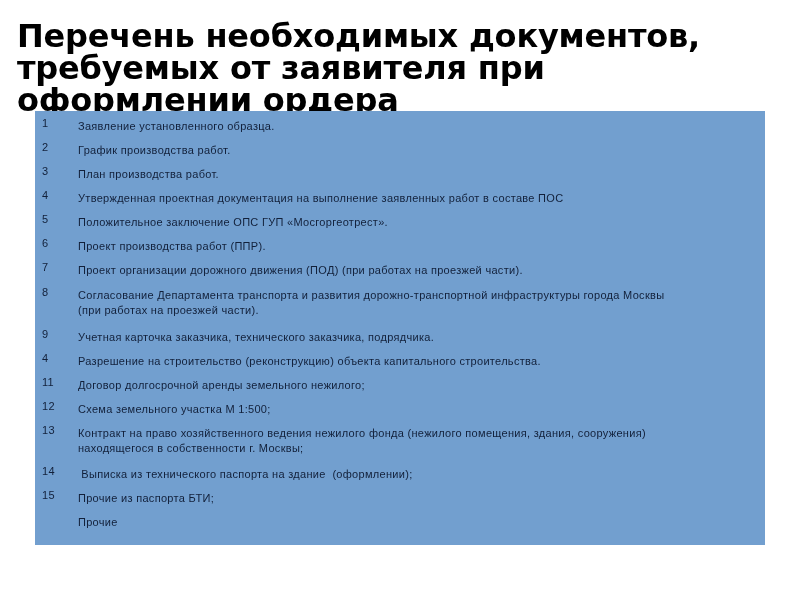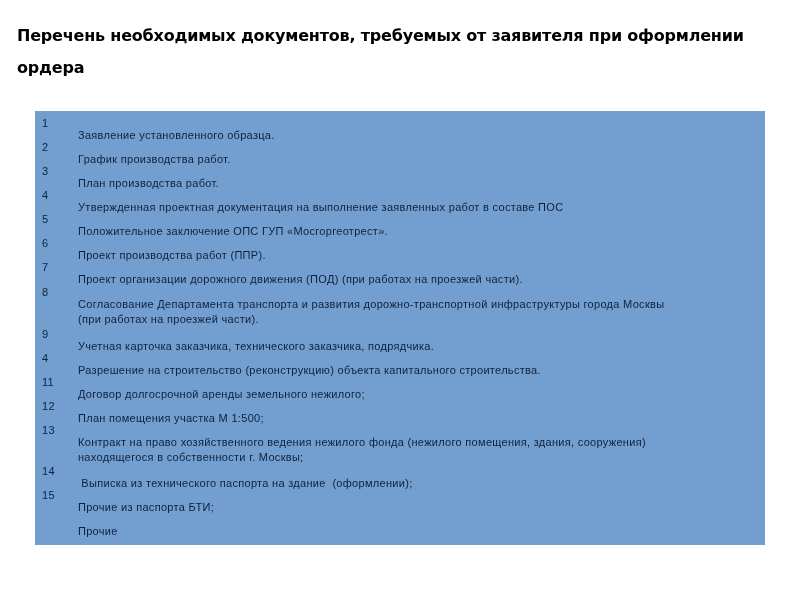--- a/index.html
+++ b/index.html
@@ -17,21 +17,21 @@
       background: #ffffff;
     }
     .title {
       position: absolute;
       left: 17px;
       top: 20px;
       width: 770px;
       margin: 0;
       font-family: "DejaVu Sans", sans-serif;
       font-weight: bold;
-      font-size: 16px;
+      font-size: 32px;
       line-height: 32px;
       color: #000000;
       letter-spacing: -0.2px;
     }
     .panel {
       position: absolute;
       left: 35px;
       top: 111px;
       width: 730px;
       height: 434px;
@@ -49,21 +49,21 @@
     }
     .row .num {
       position: absolute;
       left: 7px;
       top: 0;
       width: 30px;
     }
     .row .txt {
       position: absolute;
       left: 43px;
-      top: 12px;
+      top: 3px;
       width: 680px;
       white-space: pre-wrap;
     }
   </style>
 </head>
 <body>
 
 <div class="slide">
   <h1 class="title">Перечень необходимых документов, требуемых от заявителя при оформлении ордера</h1>
 
@@ -108,21 +108,21 @@
     <div class="row" style="top:240px">
       <span class="num">4</span>
       <span class="txt">Разрешение на строительство (реконструкцию) объекта капитального строительства.</span>
     </div>
     <div class="row" style="top:264px">
       <span class="num">11</span>
       <span class="txt">Договор долгосрочной аренды земельного нежилого;</span>
     </div>
     <div class="row" style="top:288px">
       <span class="num">12</span>
-      <span class="txt">План помещения участка М 1:500;</span>
+      <span class="txt">Схема земельного участка М 1:500;</span>
     </div>
     <div class="row" style="top:312px">
       <span class="num">13</span>
       <span class="txt">Контракт на право хозяйственного ведения нежилого фонда (нежилого помещения, здания, сооружения)
 находящегося в собственности г. Москвы;</span>
     </div>
     <div class="row" style="top:353px">
       <span class="num">14</span>
       <span class="txt"> Выписка из технического паспорта на здание  (оформлении);</span>
     </div>

